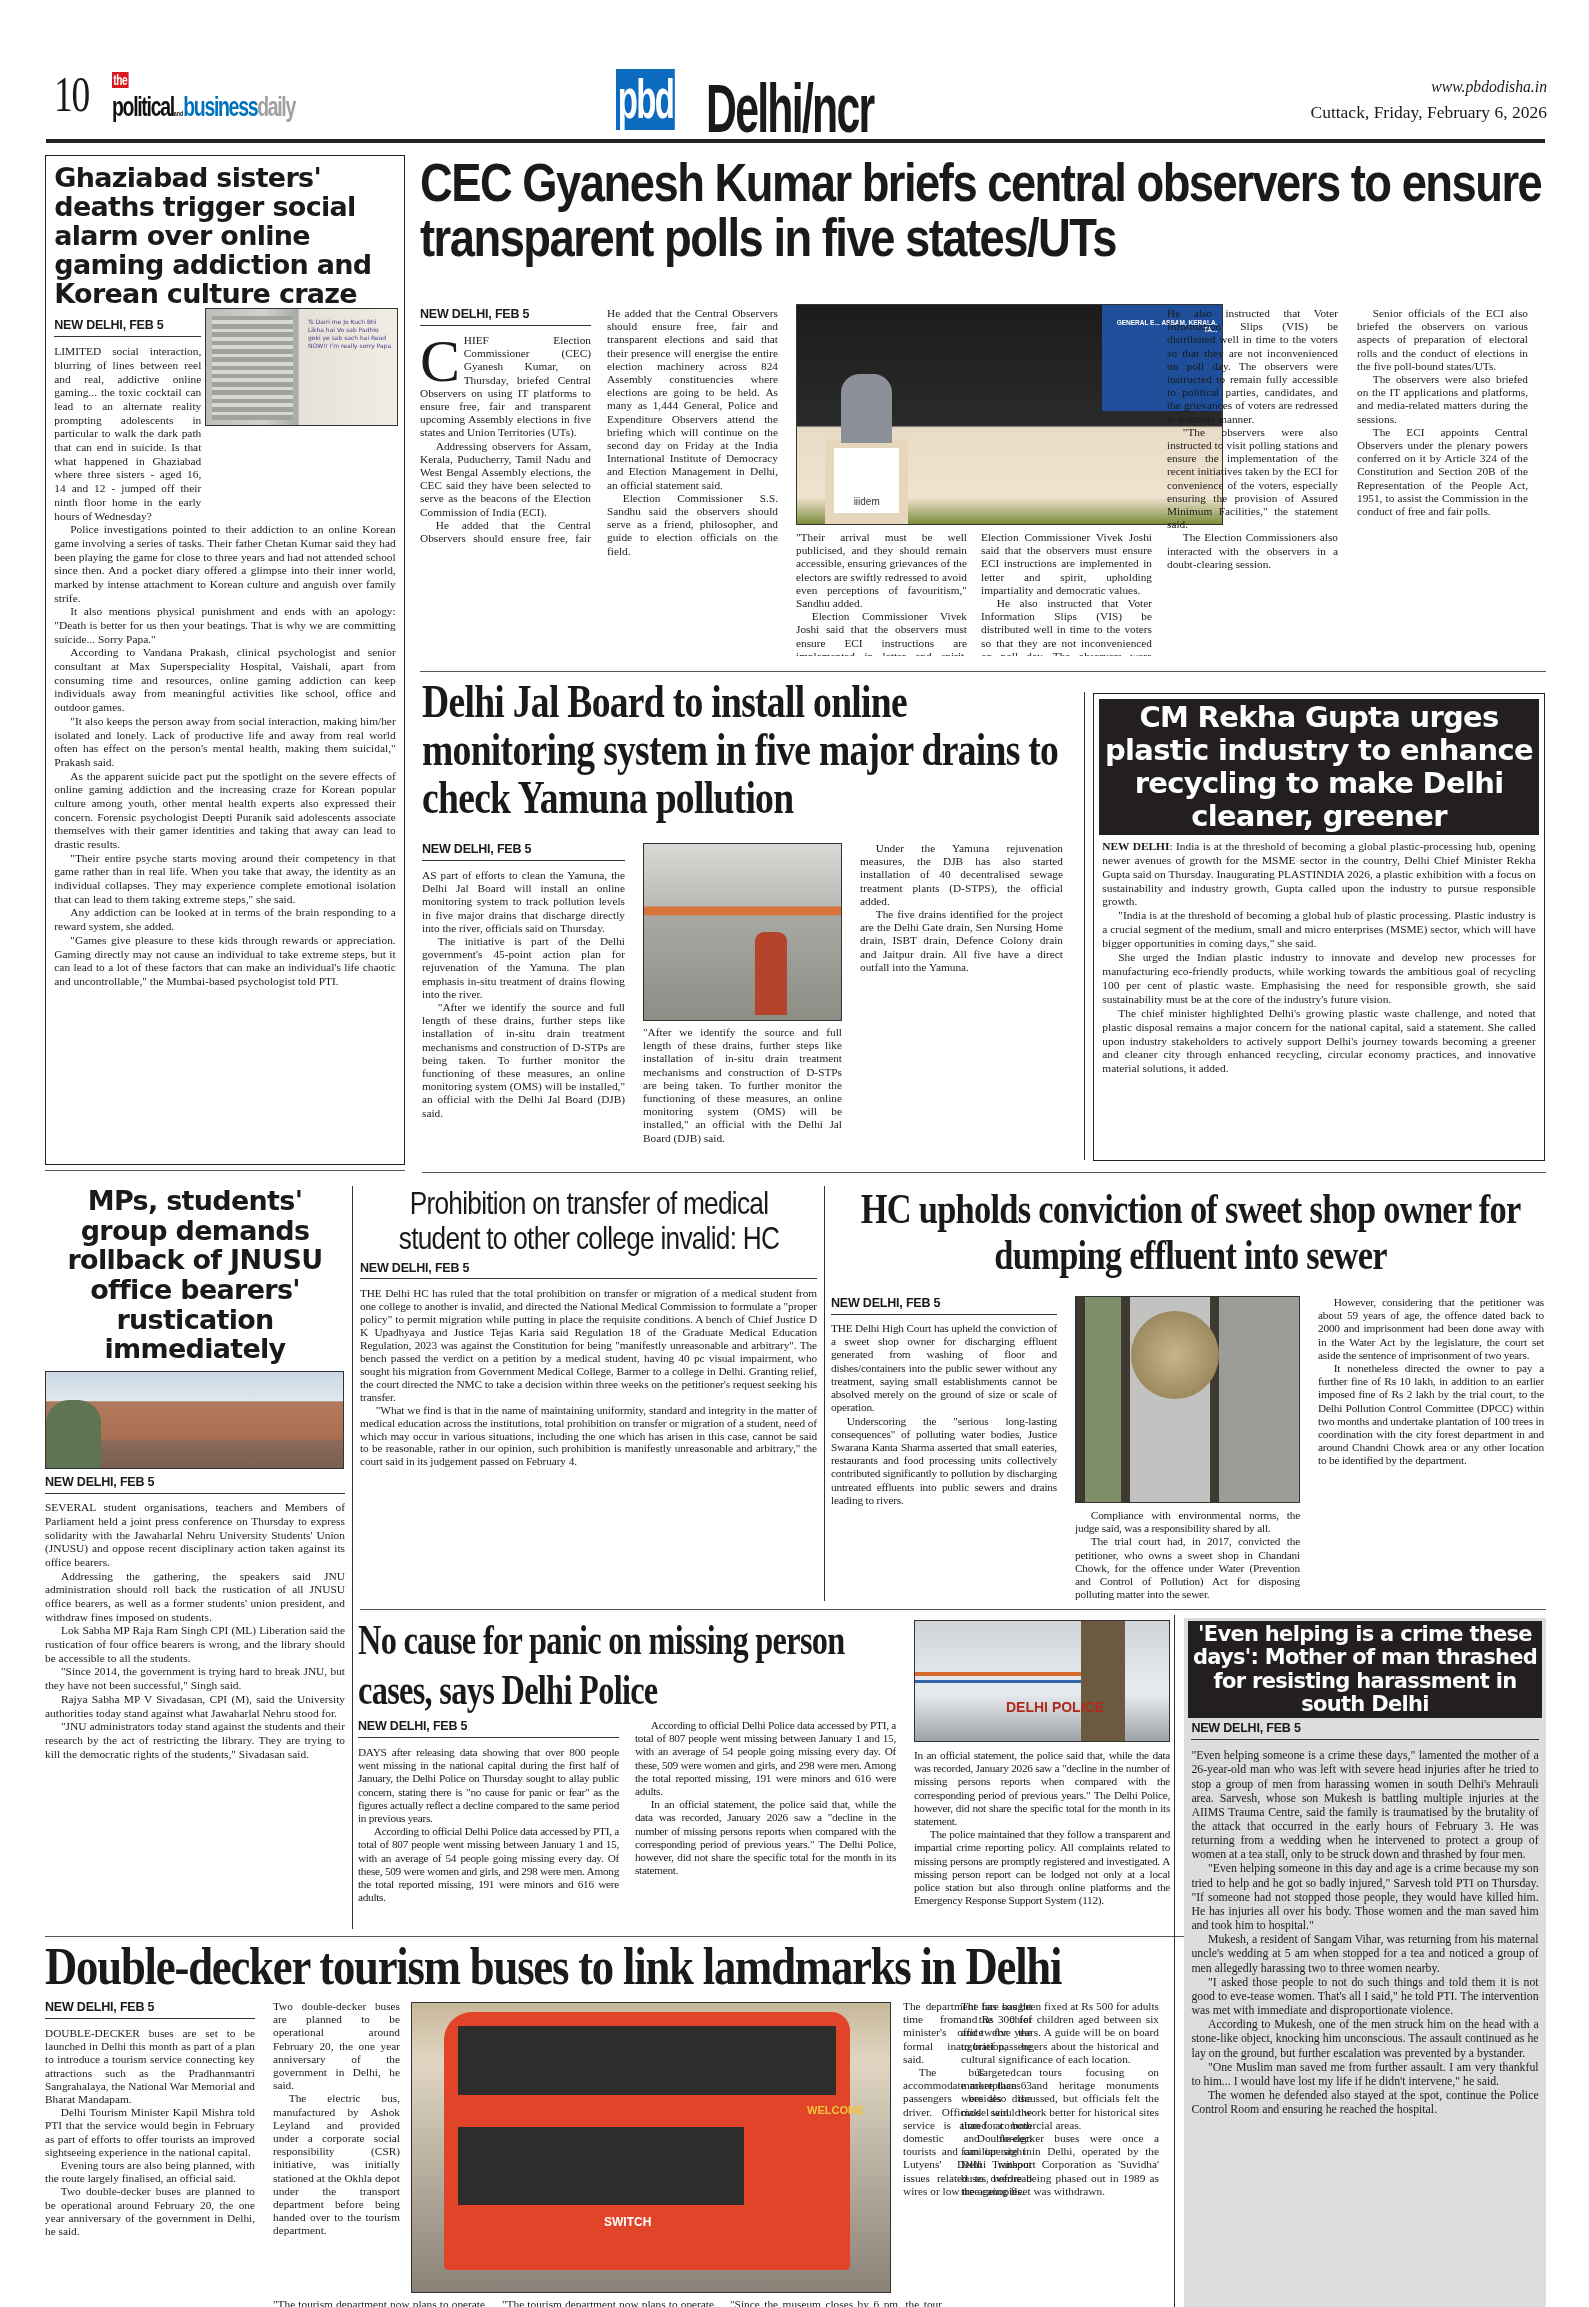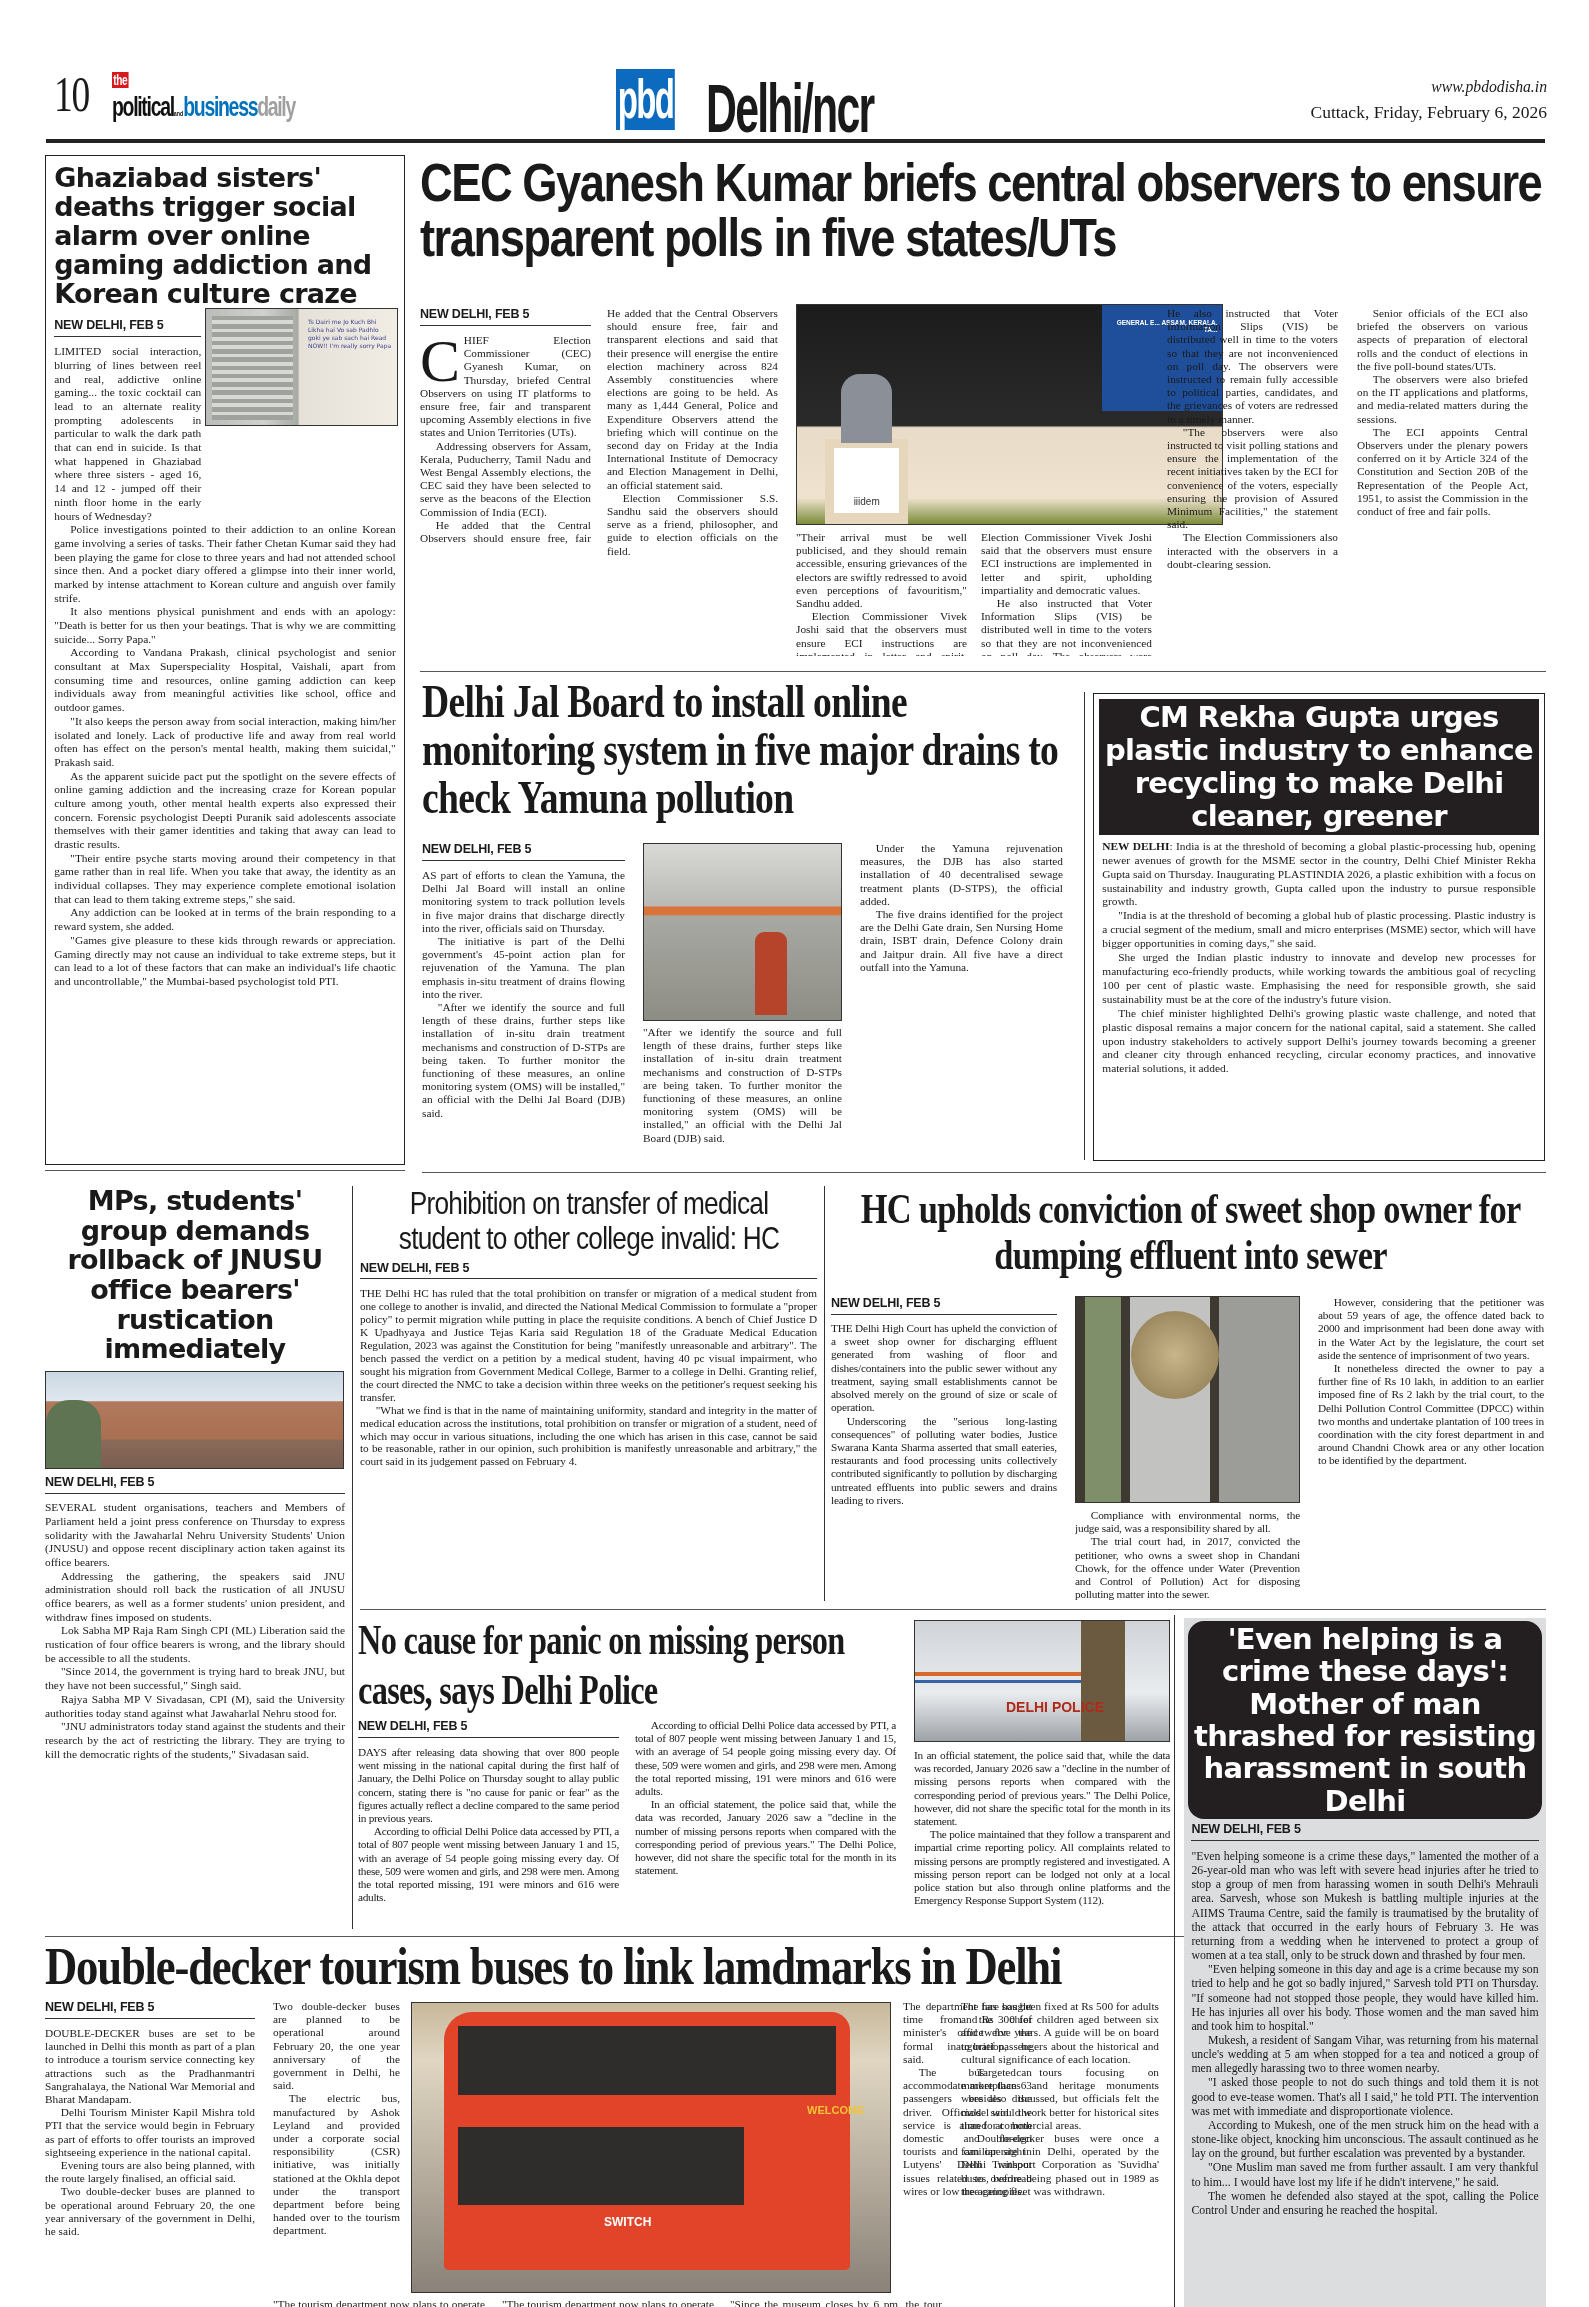--- a/index.html
+++ b/index.html
@@ -223,30 +223,30 @@
     <div class="cap-label" style="left:51px; top:78px; font-size:14px;">DELHI POLICE</div>
   </div>
   <div class="abs body" style="left:556px; top:134px; width:256px; height:182px; overflow:hidden; letter-spacing:-0.3px;">
     <p class="first">In an official statement, the police said that, while the data was recorded, January 2026 saw a "decline in the number of missing persons reports when compared with the corresponding period of previous years." The Delhi Police, however, did not share the specific total for the month in its statement.</p>
     <p>The police maintained that they follow a transparent and impartial crime reporting policy. All complaints related to missing persons are promptly registered and investigated. A missing person report can be lodged not only at a local police station but also through online platforms and the Emergency Response Support System (112).</p>
   </div>
 </article>
 
 <div class="vrule" style="left:1174px; top:1615px; height:824px;"></div>
 <article class="abs" style="left:1184px; top:1618px; width:362px; height:821px; background:#dcdddf; padding:2.8px 3.7px;">
-  <h2 class="black-hl" style="font-size:29px; padding:1.8px 3.7px; letter-spacing:-0.7px; line-height:1.12;border-radius:16px;">'Even helping is a crime these days': Mother of man thrashed for resisting harassment in south Delhi</h2>
+  <h2 class="black-hl" style="font-size:21px; padding:1.8px 3.7px; letter-spacing:-0.7px; line-height:1.12;">'Even helping is a crime these days': Mother of man thrashed for resisting harassment in south Delhi</h2>
   <div class="dateline" style="margin:2.8px 3.7px 8.3px 3.7px;">NEW DELHI, FEB 5</div>
   <div class="body" style="font-size:11.8px; line-height:1.2; padding:0 3.7px;">
     <p class="first">"Even helping someone is a crime these days," lamented the mother of a 26-year-old man who was left with severe head injuries after he tried to stop a group of men from harassing women in south Delhi's Mehrauli area. Sarvesh, whose son Mukesh is battling multiple injuries at the AIIMS Trauma Centre, said the family is traumatised by the brutality of the attack that occurred in the early hours of February 3. He was returning from a wedding when he intervened to protect a group of women at a tea stall, only to be struck down and thrashed by four men.</p>
     <p>"Even helping someone in this day and age is a crime because my son tried to help and he got so badly injured," Sarvesh told PTI on Thursday. "If someone had not stopped those people, they would have killed him. He has injuries all over his body. Those women and the man saved him and took him to hospital."</p>
     <p>Mukesh, a resident of Sangam Vihar, was returning from his maternal uncle's wedding at 5 am when stopped for a tea and noticed a group of men allegedly harassing two to three women nearby.</p>
     <p>"I asked those people to not do such things and told them it is not good to eve-tease women. That's all I said," he told PTI. The intervention was met with immediate and disproportionate violence.</p>
     <p>According to Mukesh, one of the men struck him on the head with a stone-like object, knocking him unconscious. The assault continued as he lay on the ground, but further escalation was prevented by a bystander.</p>
     <p>"One Muslim man saved me from further assault. I am very thankful to him... I would have lost my life if he didn't intervene," he said.</p>
-    <p>The women he defended also stayed at the spot, calling the Police Control Under and ensuring he reached the hospital.</p>
+    <p>The women he defended also stayed at the spot, continue the Police Control Room and ensuring he reached the hospital.</p>
   </div>
 </article>
 
 <article class="abs" style="left:45px; top:1940px; width:1126px; height:503px;">
   <h2 class="hl-serif" style="font-size:52px; letter-spacing:-1.4px; line-height:1.05; transform:scaleX(0.86); transform-origin:left; width:1338px; white-space:nowrap;">Double-decker tourism buses to link lamdmarks in Delhi</h2>
   <div class="abs" style="left:0; top:60px; width:210px;">
     <div class="dateline" style="margin-bottom:8.3px;">NEW DELHI, FEB 5</div>
     <div class="body" style="height:401px; overflow:hidden;">
       <p class="first">DOUBLE-DECKER buses are set to be launched in Delhi this month as part of a plan to introduce a tourism service connecting key attractions such as the Pradhanmantri Sangrahalaya, the National War Memorial and Bharat Mandapam.</p>
       <p>Delhi Tourism Minister Kapil Mishra told PTI that the service would begin in February as part of efforts to offer tourists an improved sightseeing experience in the national capital.</p>

